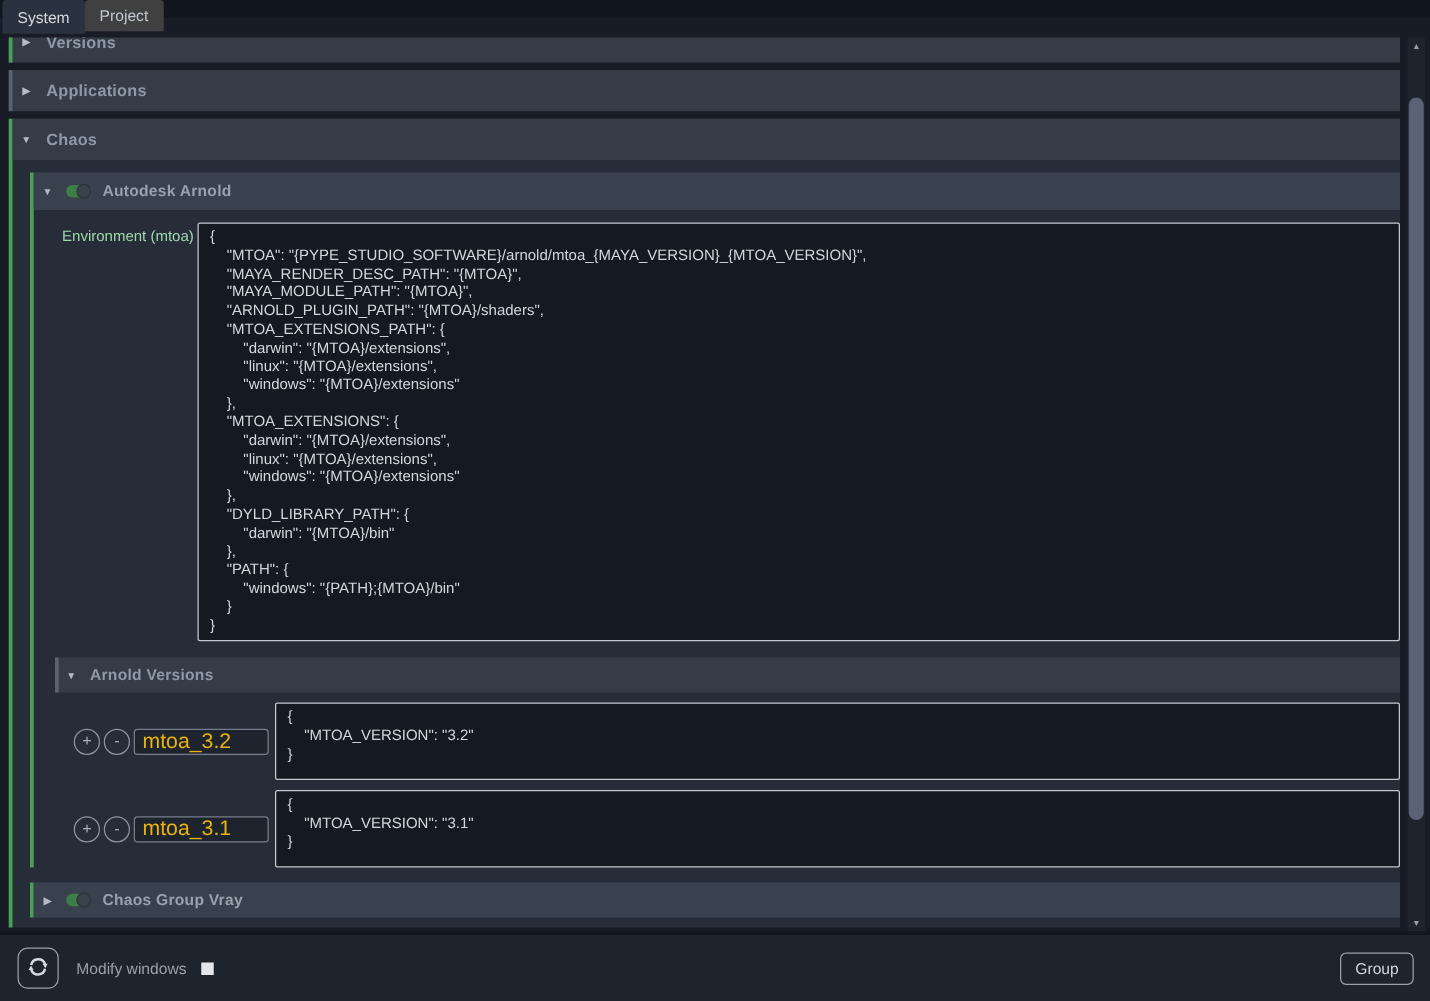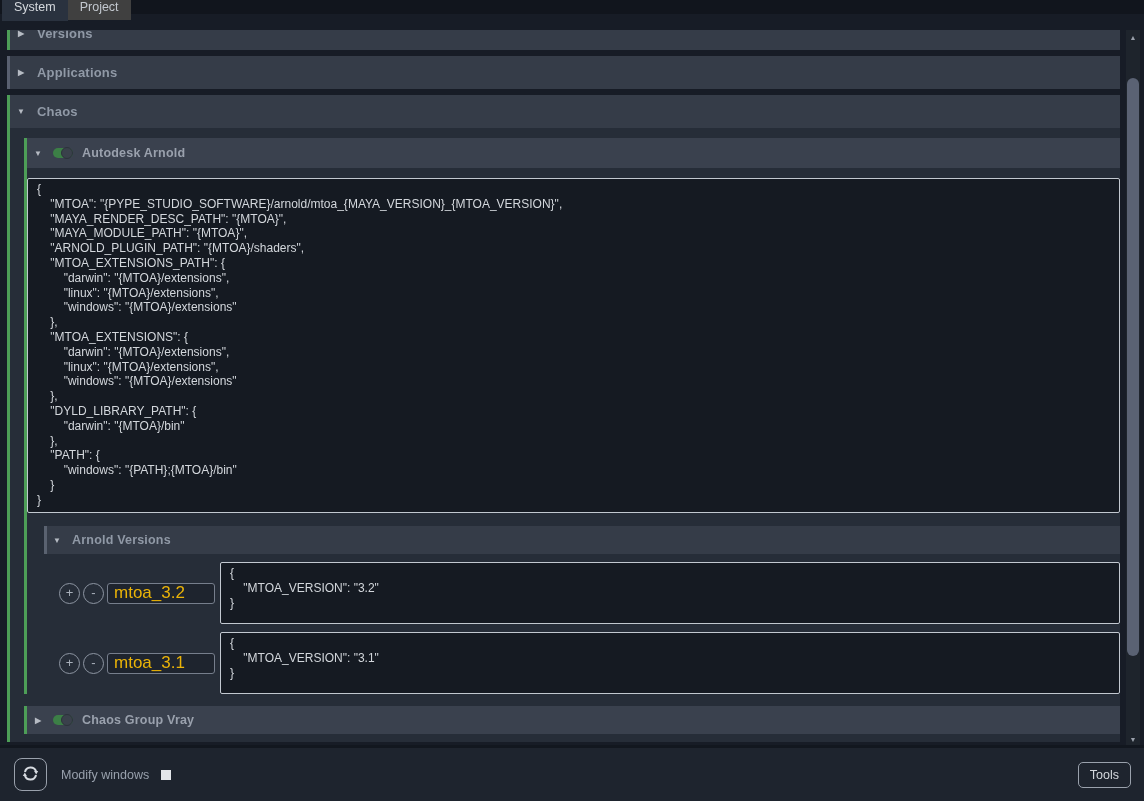--- a/index.html
+++ b/index.html
@@ -8,21 +8,21 @@
     position:relative;
     background:#171c26;
     font-family:"Liberation Sans", sans-serif;
     color:#d3d7dc;
   }
 
   
   .tabbar {
     position:absolute; left:0; top:0; width:100%; height:14px;
     background:#11151d;
-    display:flex; align-items:center; padding-left:2px;
+    display:flex; align-items:flex-start; padding-left:2px;
   }
   .tab {
     display:flex; align-items:center;
     padding:0 12px; font-size:12.5px;
     border-radius:3px 3px 0 0; cursor:default;
   }
   .tab.active   { height:27px; background:#2a323f; color:#d5d9de; }
   .tab.inactive { height:25px; background:#404040; color:#c3c8cf; }
 
   
@@ -189,20 +189,21 @@
       <div class="tool-sec">
         <div class="tool-sec-header">
           <span class="arrow">▼</span>
           <span class="toggle">
               <span class="knob"></span>
             </span>
           <span class="sec-title">Autodesk Arnold</span>
         </div>
 
         <div class="env-row">
+          <div class="env-label">Environment (mtoa)</div>
           <div class="code-box env-box">
             <pre class="code">{
     "MTOA": "{PYPE_STUDIO_SOFTWARE}/arnold/mtoa_{MAYA_VERSION}_{MTOA_VERSION}",
     "MAYA_RENDER_DESC_PATH": "{MTOA}",
     "MAYA_MODULE_PATH": "{MTOA}",
     "ARNOLD_PLUGIN_PATH": "{MTOA}/shaders",
     "MTOA_EXTENSIONS_PATH": {
         "darwin": "{MTOA}/extensions",
         "linux": "{MTOA}/extensions",
         "windows": "{MTOA}/extensions"
@@ -278,14 +279,14 @@
       <svg width="17" height="17" viewBox="0 0 16 16">
         <path d="M2.8 6.6 A5.4 5.4 0 0 1 13.2 6.0" fill="none" stroke="#d6dae0" stroke-width="1.9"></path>
         <polygon points="15.2,5.7 11.4,5.7 13.4,9.0" fill="#d6dae0"></polygon>
         <path d="M13.2 9.4 A5.4 5.4 0 0 1 2.8 10.0" fill="none" stroke="#d6dae0" stroke-width="1.9"></path>
         <polygon points="0.8,10.3 4.6,10.3 2.6,7.0" fill="#d6dae0"></polygon>
       </svg>
     </span>
   </button>
   <span class="modify-label">Modify windows</span>
   <span class="modify-check"></span>
-  <button class="save-btn">Tools</button>
+  <button class="save-btn">Group</button>
 </div>
 
 </body></html>

